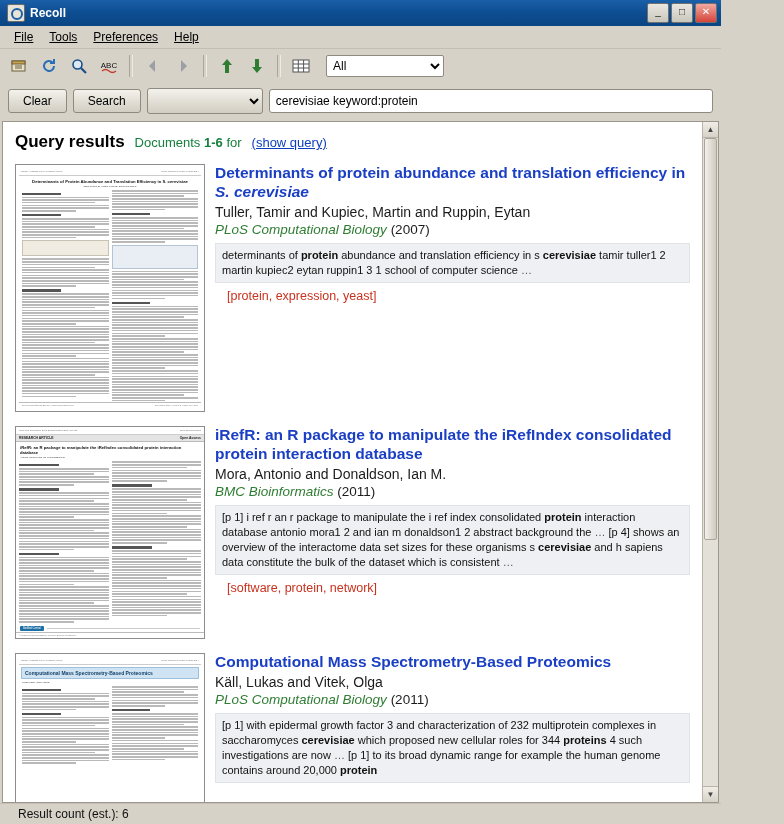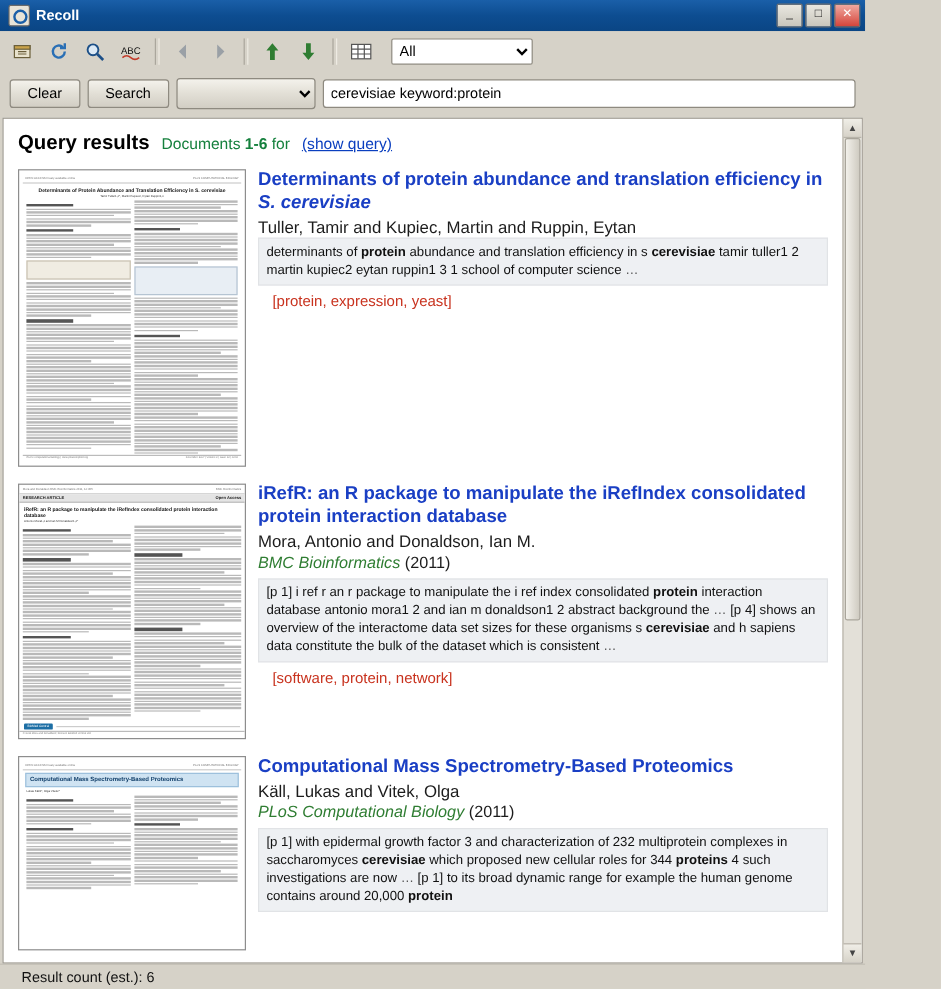--- a/index.html
+++ b/index.html
@@ -382,20 +382,26 @@
   <div class="titlebar">
     <div class="tb-icon"></div>
     <div class="tb-title">Recoll</div>
     <div class="tb-buttons">
       <div class="tb-btn">_</div>
       <div class="tb-btn">□</div>
       <div class="tb-btn close">✕</div>
     </div>
   </div>
 
+  <div class="menubar">
+    <div class="menu-item"><u>File</u></div>
+    <div class="menu-item"><u>Tools</u></div>
+    <div class="menu-item"><u>Preferences</u></div>
+    <div class="menu-item"><u>Help</u></div>
+  </div>
 
   <div class="toolbar">
     <div class="tool-btn">
       <svg width="18" height="18" viewBox="0 0 18 18">
           <rect x="2" y="4" width="13" height="10" fill="#e8e2cc" stroke="#6b5f3a"></rect>
           <rect x="2" y="4" width="13" height="3" fill="#c9a24a" stroke="#6b5f3a"></rect>
           <path d="M5 9h7M5 11h7" stroke="#6b5f3a" stroke-width="1"></path>
         </svg>
     </div>
     <div class="tool-btn">
@@ -625,20 +631,24 @@
             </div>
             <div class="thumb-footer">
               <span>PLoS Computational Biology | www.ploscompbiol.org</span>
               <span>December 2007 | Volume 3 | Issue 12 | e248</span>
             </div>
           </div>
         </div>
         <div class="rdetail">
           <div class="r-title"><span>Determinants of protein abundance and translation efficiency in </span><i>S. cerevisiae</i></div>
           <div class="r-authors">Tuller, Tamir and Kupiec, Martin and Ruppin, Eytan</div>
+          <div class="r-journal">
+            <span class="jname">PLoS Computational Biology</span>
+            <span>(2007)</span>
+          </div>
           <div class="r-snippet">
             <span>determinants of </span><b>protein</b><span> abundance and translation efficiency in s </span><b>cerevisiae</b><span> tamir tuller1 2 martin kupiec2 eytan ruppin1 3 1 school of computer science</span><span class="el">  …</span>
           </div>
           <div class="r-tags">[protein, expression, yeast]</div>
         </div>
       </div>
 
       <div class="result-item">
         <div class="thumb">
           <div class="thumb-inner" style="padding:0">

